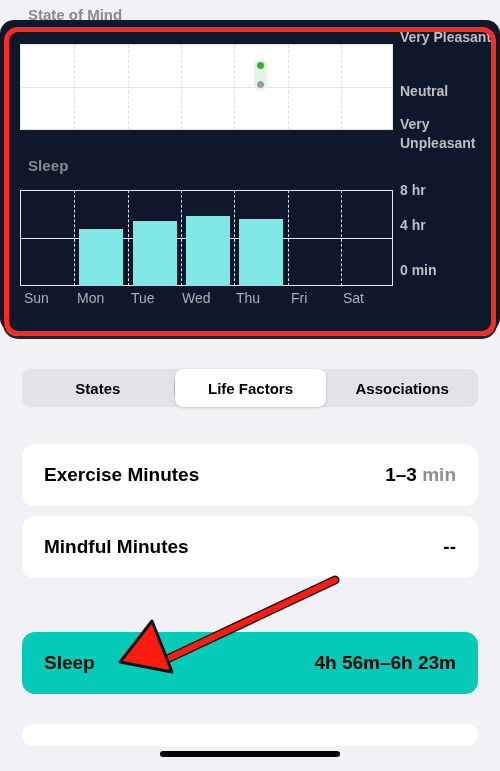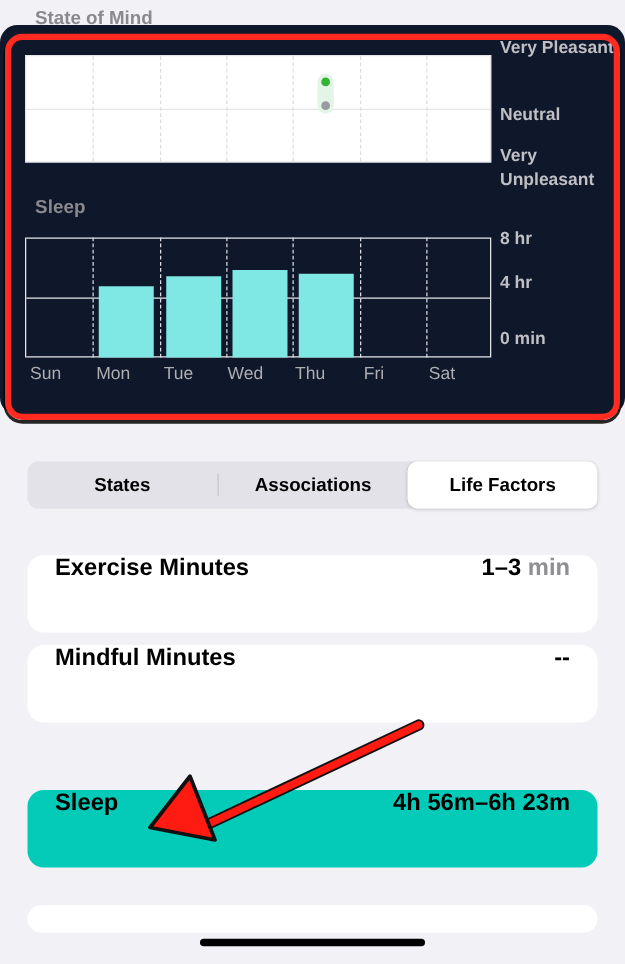--- a/index.html
+++ b/index.html
@@ -97,21 +97,21 @@
   .seg.selected {
     background:#FFFFFF;
     border-radius:8px;
     box-shadow:0 1px 3px rgba(0,0,0,0.14), 0 0 0 0.5px rgba(0,0,0,0.04);
   }
 
   
   .row {
     position:absolute; left:22px; width:456px; height:62px;
     background:#FFFFFF; border-radius:13px;
-    display:flex; justify-content:space-between;
+    display:flex; align-items:center; justify-content:space-between;
     padding:0 22px;
   }
   .row-label { font-size:19px; font-weight:bold; color:#000; }
   .row-value { font-size:19px; font-weight:bold; color:#000; }
   .row-unit  { color:#8E8E93; font-weight:bold; }
   .row.highlight { background:#04CBB7; }
   .row.partial { height:22px; overflow:hidden; }
 
   
   .arrow-svg { position:absolute; left:0; top:0; width:500px; height:771px; pointer-events:none; }
@@ -181,22 +181,22 @@
     <div class="daylabel" style="left:343px;">Sat</div>
   </div>
 
   <div style="position:absolute; left:28px; top:6px; font-size:15px; font-weight:bold; color:#8A8A8E;">State of Mind</div>
 
   <div class="red-box"></div>
 
   <div class="segmented">
     <div class="seg">States</div>
     <div class="seg-divider"></div>
+    <div class="seg selected">Life Factors</div>
     <div class="seg">Associations</div>
-    <div class="seg selected">Life Factors</div>
   </div>
 
   <div class="row" style="top:444px;">
     <span class="row-label">Exercise Minutes</span>
     <span class="row-value"><span>1–3</span> <span class="row-unit">min</span></span>
   </div>
 
   <div class="row" style="top:516px;">
     <span class="row-label">Mindful Minutes</span>
     <span class="row-value">--</span>

